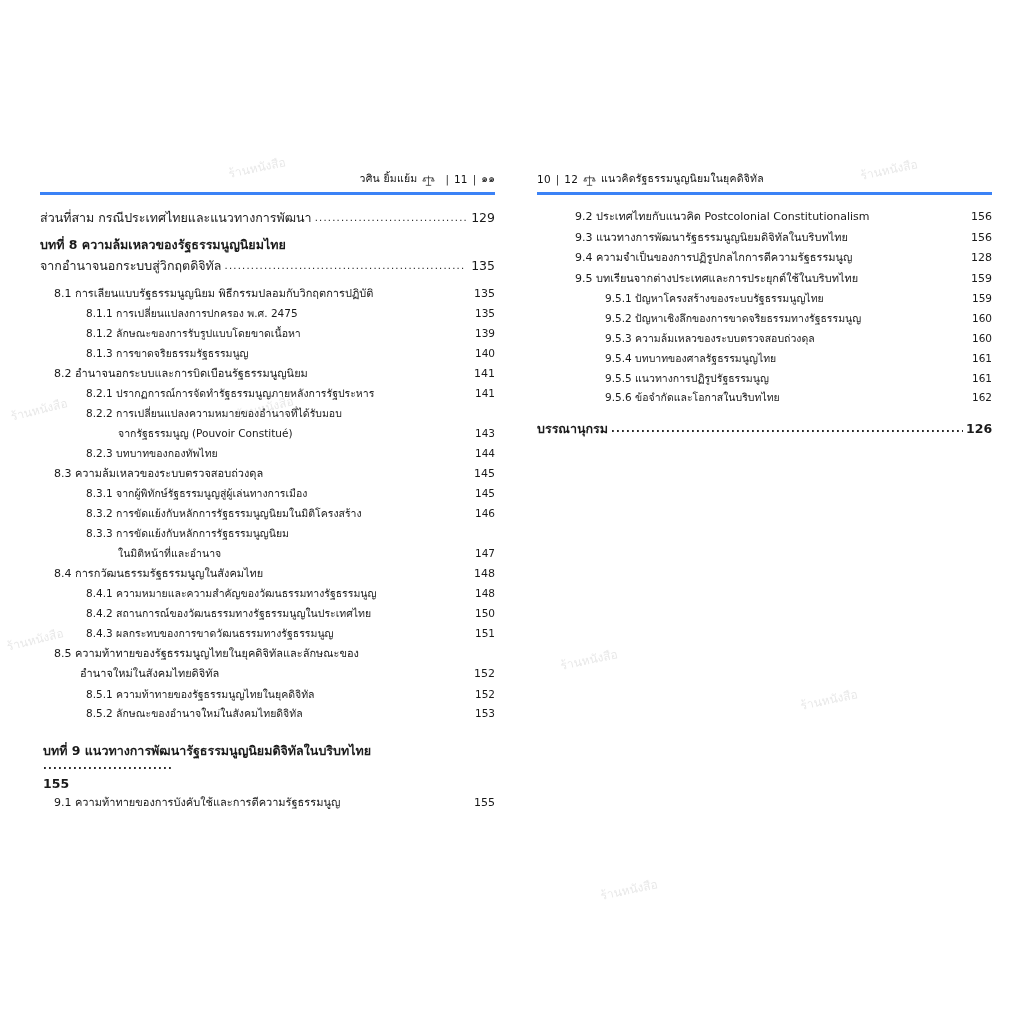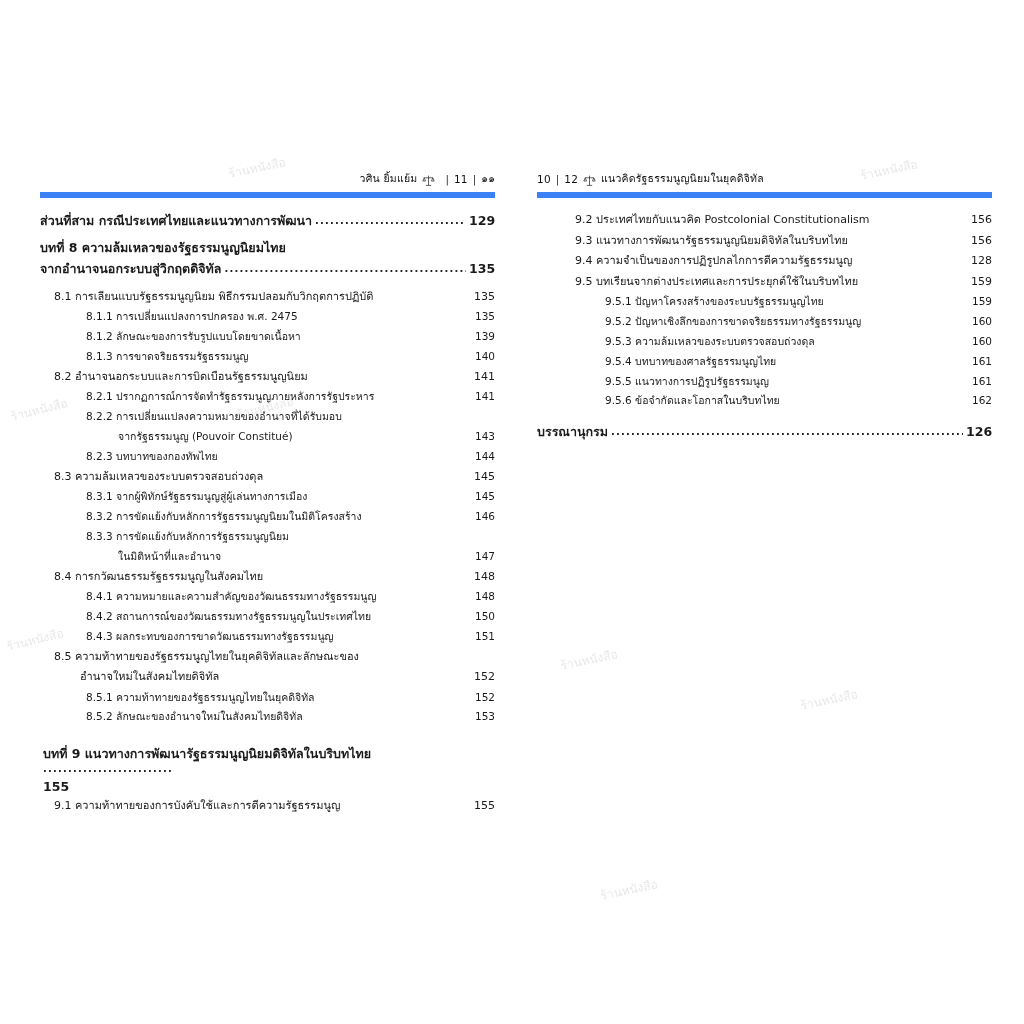--- a/index.html
+++ b/index.html
@@ -38,21 +38,21 @@
   .page-right {
     width: 455px;
     margin-left: 42px;
   }
   .running-head {
     display: flex;
     align-items: center;
     font-size: 10.5px;
     color: #111;
     padding-bottom: 5px;
-    border-bottom: 6px solid #3b82f6;
+    border-bottom: 3px solid #3b82f6;
     margin-bottom: 14px;
     white-space: nowrap;
   }
   .running-head.right-head {
     justify-content: flex-end;
   }
   .running-head.left-head {
     justify-content: flex-end;
   }
   .rh-text {
@@ -92,32 +92,32 @@
     font-size: 10px;
     position: relative;
     top: -1px;
   }
   .toc-row .pg {
     white-space: nowrap;
     text-align: right;
     min-width: 26px;
   }
   .lvl-part {
-    font-weight: bold;
+    font-weight: normal;
     font-size: 12.5px;
     margin-top: 2px;
     margin-bottom: 9px;
   }
   .lvl-chapter {
     font-weight: bold;
     font-size: 12.5px;
     margin-bottom: 2px;
   }
   .lvl-chapter2 {
-    font-weight: bold;
+    font-weight: normal;
     font-size: 12.5px;
     margin-bottom: 11px;
   }
   .lvl-1 {
     font-size: 11px;
     margin-left: 14px;
   }
   .lvl-2 {
     font-size: 10.5px;
     margin-left: 46px;

